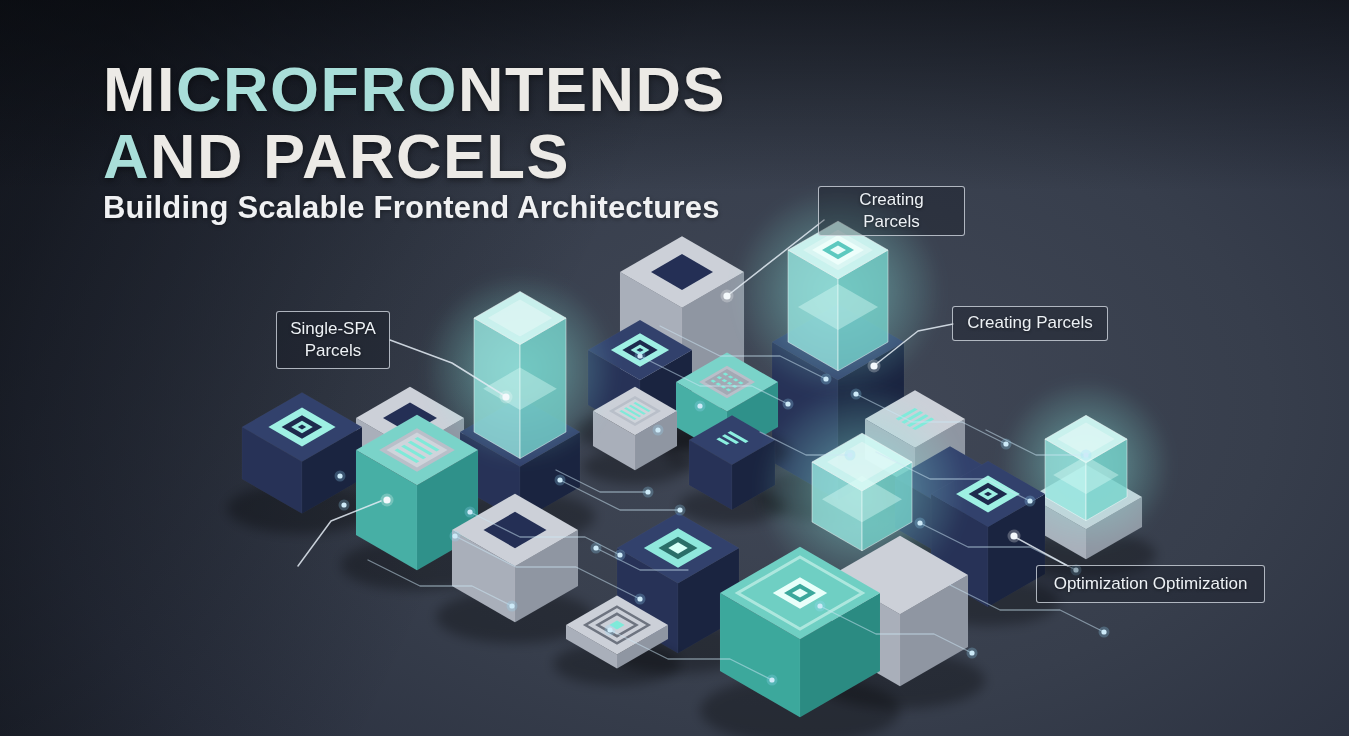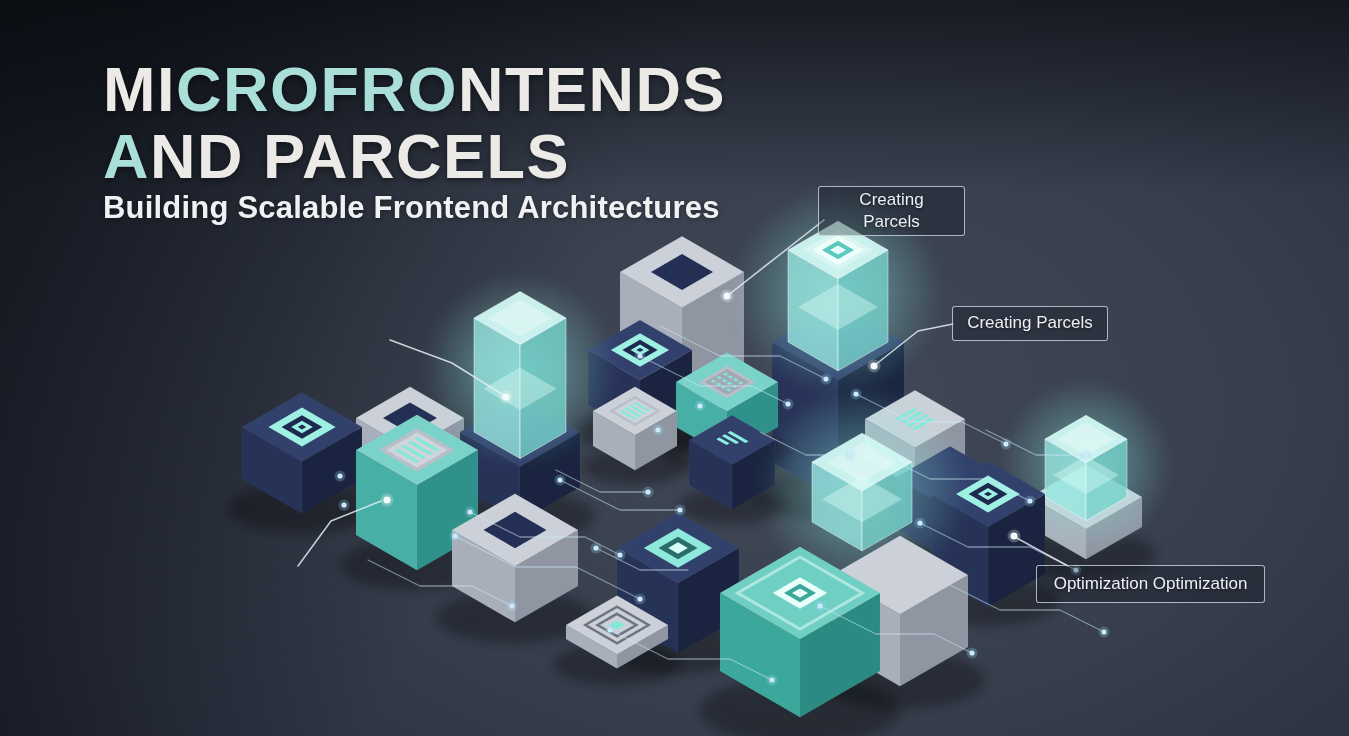--- a/index.html
+++ b/index.html
@@ -347,14 +347,15 @@
     </svg>
 
   <div class="title-block">
     <div class="title-line" id="t1"><span style="color: rgb(236, 234, 230);">M</span><span style="color: rgb(236, 234, 230);">I</span><span style="color: rgb(169, 222, 217);">C</span><span style="color: rgb(169, 222, 217);">R</span><span style="color: rgb(169, 222, 217);">O</span><span style="color: rgb(169, 222, 217);">F</span><span style="color: rgb(169, 222, 217);">R</span><span style="color: rgb(169, 222, 217);">O</span><span style="color: rgb(236, 234, 230);">N</span><span style="color: rgb(236, 234, 230);">T</span><span style="color: rgb(236, 234, 230);">E</span><span style="color: rgb(236, 234, 230);">N</span><span style="color: rgb(236, 234, 230);">D</span><span style="color: rgb(236, 234, 230);">S</span></div>
     <div class="title-line" id="t2"><span style="color: rgb(169, 222, 217);">A</span><span style="color: rgb(236, 234, 230);">N</span><span style="color: rgb(236, 234, 230);">D</span><span style="color: rgb(236, 234, 230);"> </span><span style="color: rgb(236, 234, 230);">P</span><span style="color: rgb(236, 234, 230);">A</span><span style="color: rgb(236, 234, 230);">R</span><span style="color: rgb(236, 234, 230);">C</span><span style="color: rgb(236, 234, 230);">E</span><span style="color: rgb(236, 234, 230);">L</span><span style="color: rgb(236, 234, 230);">S</span></div>
     <div class="subtitle">Building Scalable Frontend Architectures</div>
   </div>
 
   <div class="callout" style="left: 818px; top: 186px; width: 147px; min-height: 34px;">Creating Parcels</div>
   <div class="callout" style="left: 952px; top: 306px; width: 156px; min-height: 35px;">Creating Parcels</div>
+  <div class="callout" style="left: 276px; top: 311px; width: 114px; min-height: 58px;">Single-SPA Parcels</div>
   <div class="callout" style="left: 1036px; top: 565px; width: 229px; min-height: 38px;">Optimization Optimization</div>
 </div>
 
 </body></html>

